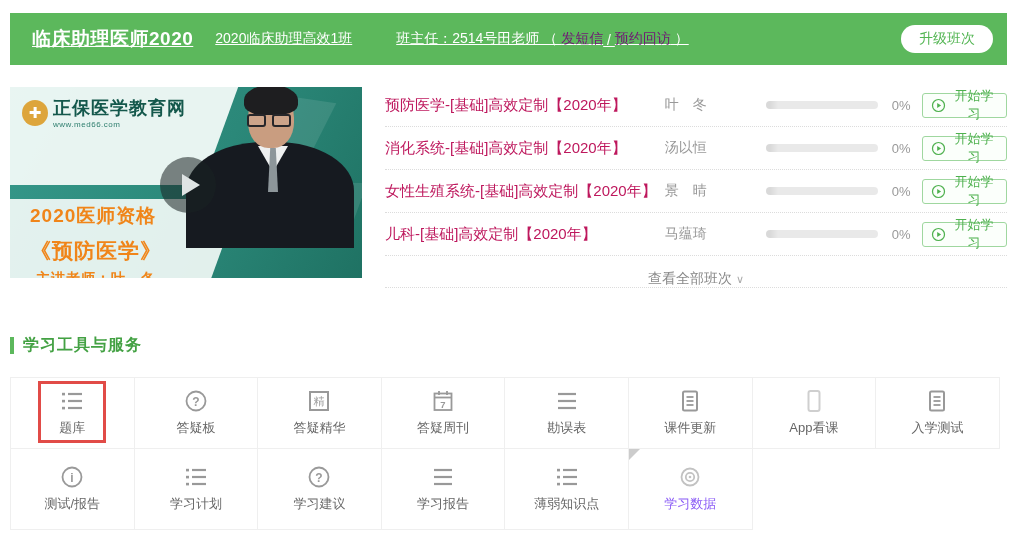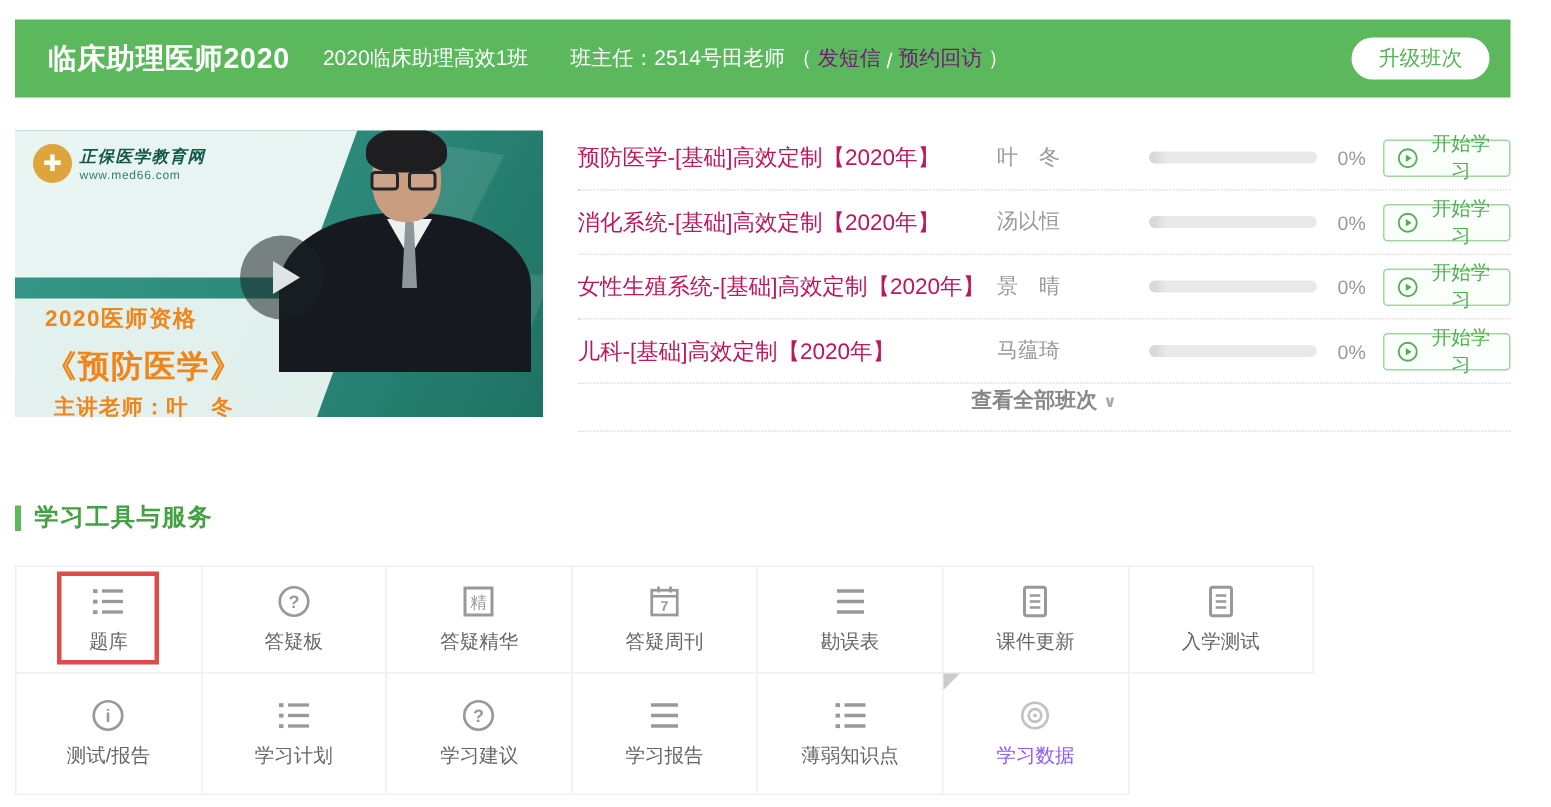--- a/index.html
+++ b/index.html
@@ -9,25 +9,25 @@
     background: #ffffff;
     font-family: "Liberation Sans", "DejaVu Sans", sans-serif;
     overflow: hidden;
     color:#333;
   }
 
   
   .class-header {
     position:absolute; left:10px; top:13px; width:997px; height:52px;
     background:#5cb85c; display:flex; align-items:center;
-    padding:0 14px 0 22px; color:#fff;
+    padding:0 14px 0 22px; color:#fff;text-decoration:underline;
   }
   .class-header .h-title { font-size:19px; font-weight:bold; letter-spacing:0.5px; }
   .class-header .h-class { font-size:14px; margin-left:22px; }
-  .class-header .h-manager { font-size:14px; margin-left:28px; display:flex; align-items:flex-end; white-space:pre; }
+  .class-header .h-manager { font-size:14px; margin-left:44px; display:flex; align-items:flex-end; white-space:pre; }
   .class-header .h-link { color:#701a75; text-decoration:none; cursor:pointer; }
   .upgrade-btn {
     margin-left:auto; background:#fff; color:#53b553; border:none; cursor:pointer;
     font-size:14px; height:28px; padding:0 18px; border-radius:15px;
   }
 
   
   .video-card {
     position:absolute; left:10px; top:87px; width:352px; height:191px;
     background:linear-gradient(118deg,#36998b 0%, #2b8879 55%, #1f7263 100%);
@@ -38,24 +38,24 @@
   .vc-band-b { position:absolute; left:-60px; top:112px; width:266px; height:132px;
     background:rgba(246,252,250,0.90); transform:skewX(-20deg); }
   .vc-deco1 { position:absolute; right:38px; top:12px; width:56px; height:56px;
     background:rgba(255,255,255,0.10); transform:skewX(-20deg) rotate(8deg); }
   .vc-deco2 { position:absolute; right:2px; top:96px; width:40px; height:40px;
     background:rgba(255,255,255,0.10); transform:skewX(-20deg); }
   .vc-logo { position:absolute; left:12px; top:9px; display:flex; align-items:center; }
   .vc-logo-circle { width:26px; height:26px; border-radius:50%; background:#dda53c;
     color:#fff; font-size:15px; display:flex; align-items:center; justify-content:center; }
   .vc-logo-txt { margin-left:5px; }
-  .vc-brand { font-size:11px; font-weight:bold; color:#14584c; letter-spacing:1px;font-style:italic; }
+  .vc-brand { font-size:18px; font-weight:bold; color:#14584c; letter-spacing:1px; }
   .vc-url { font-size:8px; color:#2f7f6f; letter-spacing:0.5px; }
   .vc-text { position:absolute; left:20px; top:116px; color:#f08519; }
-  .vc-line1 { font-size:15px; font-weight:bold; letter-spacing:1px; }
+  .vc-line1 { font-size:19px; font-weight:bold; letter-spacing:1px; }
   .vc-line2 { font-size:21px; font-weight:bold; margin-top:8px; letter-spacing:1px; }
   .vc-line3 { font-size:14px; font-weight:bold; margin-top:5px; letter-spacing:1px;text-align:center; }
   .vc-play {
     position:absolute; left:150px; top:70px; width:56px; height:56px; border-radius:50%;
     background:rgba(25,35,35,0.55); border:none; cursor:pointer;
   }
   .vc-play-tri { position:absolute; left:22px; top:17px; width:0; height:0;
     border-left:18px solid #dfe4e4; border-top:11px solid transparent; border-bottom:11px solid transparent; }
   .figure { position:absolute; right:4px; bottom:30px; width:178px; height:158px; }
   .f-body { position:absolute; left:6px; top:52px; width:168px; height:106px;
@@ -83,22 +83,22 @@
   .course-title { width:296px; font-size:15px; color:#be185d; text-decoration:none; cursor:pointer;
     white-space:nowrap; overflow:hidden; }
   .course-teacher { width:80px; font-size:14px; color:#999; white-space:pre; }
   .progress-track { width:118px; height:8px; border-radius:4px; margin-left:26px;
     background:linear-gradient(to right,#d9d9d9 0,#d9d9d9 4px,#e9e9e9 12px,#e9e9e9 100%); position:relative; overflow:hidden; }
   .progress-fill { position:absolute; left:0; top:0; height:100%; width:0; background:#5cb85c; }
   .progress-pct { width:32px; font-size:13px; color:#999; margin-left:14px; }
   .start-btn { margin-left:auto; height:25px; display:flex; align-items:center; gap:4px;
     border:1px solid #9fd79f; background:#fbfffb; color:#4fb14f; font-size:13px;
     padding:0 8px; border-radius:3px; cursor:pointer; }
-  .view-all-row { height:32px; line-height:20px; text-align:center; font-size:14px;
-    color:#888; border-bottom:1px dotted #dcdcdc; cursor:pointer;font-weight:bold; }
+  .view-all-row { height:32px; line-height:44px; text-align:center; font-size:14px;
+    color:#888; border-bottom:1px dotted #dcdcdc; cursor:pointer; }
   .view-all-row .chev { color:#aaa; font-size:11px; margin-left:4px; }
 
   
   .tools-title { position:absolute; left:10px; top:335px; display:flex; align-items:center; }
   .tools-title .bar { width:4px; height:17px; background:#5cb85c; margin-right:9px; }
   .tools-title .txt { font-size:16px; color:#43a143; font-weight:600; letter-spacing:1px; }
   .tools-grid { position:absolute; left:10px; top:377px; width:998px; }
   .tools-row { display:flex; }
   .tool-cell {
     width:124.6px; height:72px; border:1px solid #efefef; margin-left:-1px;
@@ -319,20 +319,28 @@
           <svg width="24" height="24" viewBox="0 0 24 24">
             <rect x="5" y="2.5" width="14" height="19" rx="1.5" stroke="#999" stroke-width="2" fill="none"></rect>
             <line x1="8.5" y1="8" x2="15.5" y2="8" stroke="#999" stroke-width="1.8"></line>
             <line x1="8.5" y1="12" x2="15.5" y2="12" stroke="#999" stroke-width="1.8"></line>
             <line x1="8.5" y1="16" x2="15.5" y2="16" stroke="#999" stroke-width="1.8"></line>
           </svg>
         </span>
       <span class="tool-label">课件更新</span>
     </div>
 
+    <div class="tool-cell">
+      <span class="tool-icon">
+          <svg width="24" height="24" viewBox="0 0 24 24">
+            <rect x="6.5" y="2" width="11" height="20" rx="2" stroke="#cfcfcf" stroke-width="2" fill="none"></rect>
+          </svg>
+        </span>
+      <span class="tool-label">App看课</span>
+    </div>
 
     <div class="tool-cell">
       <span class="tool-icon">
           <svg width="24" height="24" viewBox="0 0 24 24">
             <rect x="5" y="2.5" width="14" height="19" rx="1.5" stroke="#999" stroke-width="2" fill="none"></rect>
             <line x1="8.5" y1="8" x2="15.5" y2="8" stroke="#999" stroke-width="1.8"></line>
             <line x1="8.5" y1="12" x2="15.5" y2="12" stroke="#999" stroke-width="1.8"></line>
             <line x1="8.5" y1="16" x2="15.5" y2="16" stroke="#999" stroke-width="1.8"></line>
           </svg>
         </span>

